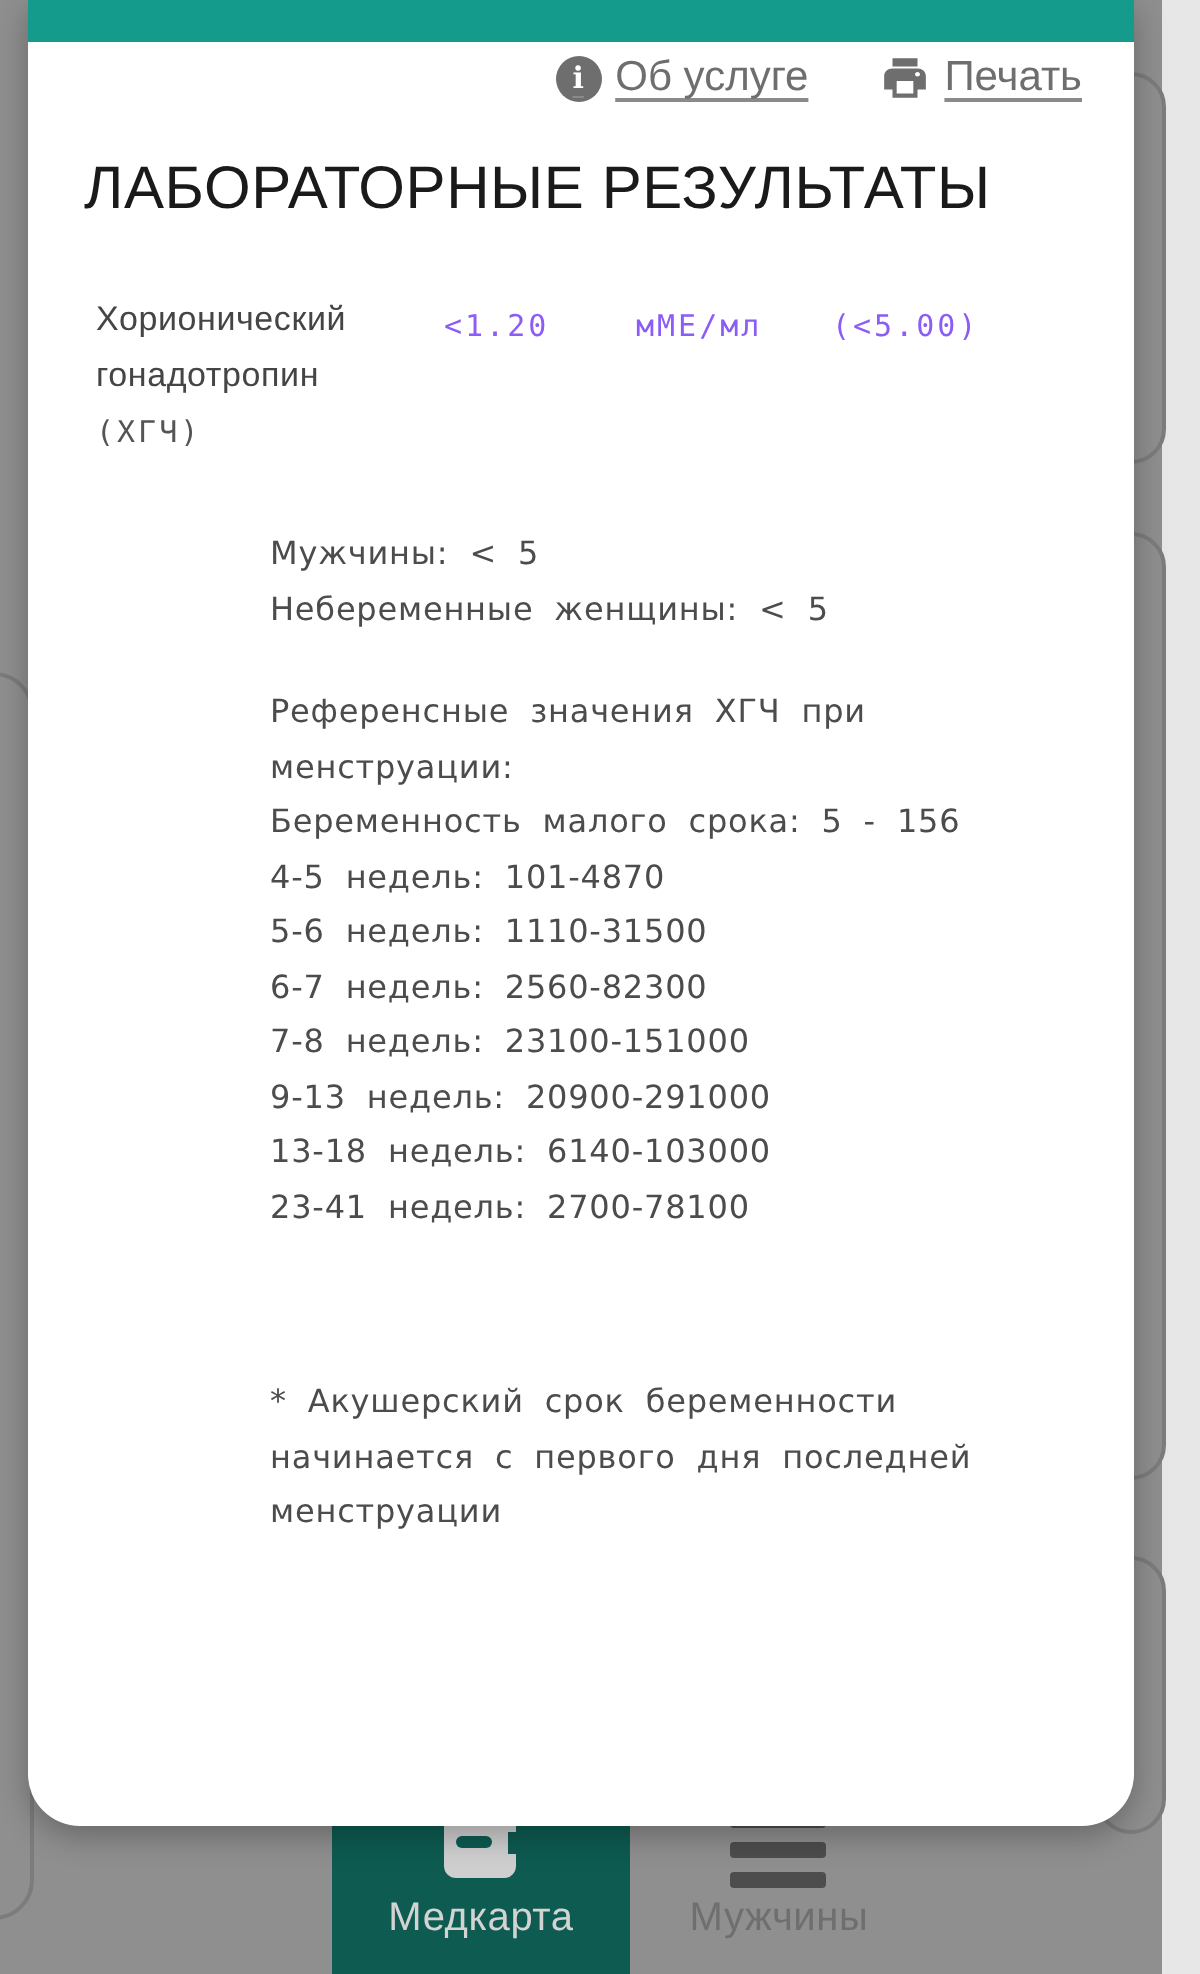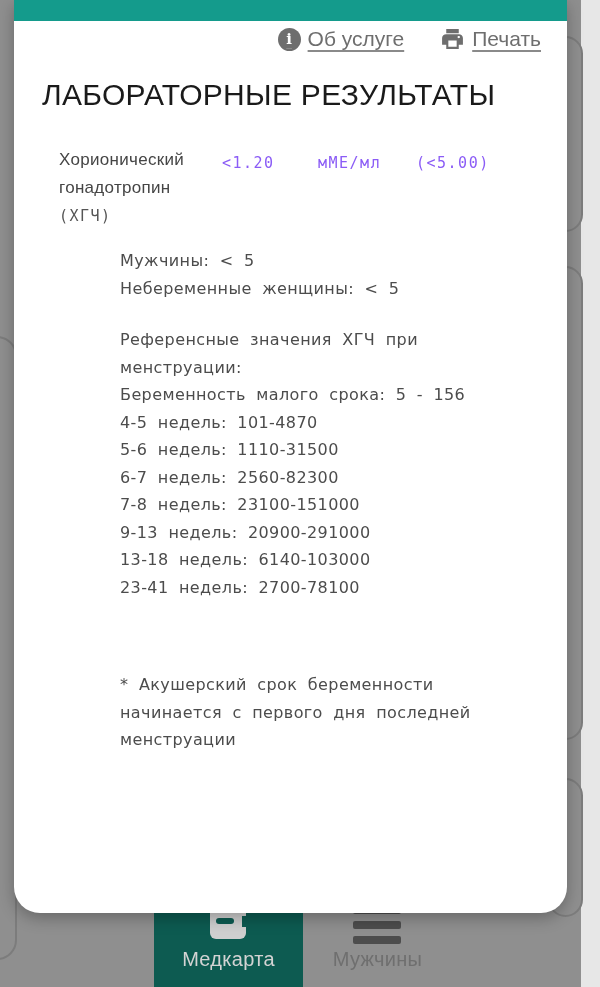--- a/index.html
+++ b/index.html
@@ -11,21 +11,21 @@
   
   .right-strip{position:absolute;top:0;right:0;width:19px;height:100%;background:#E7E7E7;z-index:1;}
   
   .bg-outline{position:absolute;border:2px solid #7C7C7C;border-radius:22px;z-index:1;background:transparent;}
   .bg-outline.r1{left:548px;top:36px;width:31px;height:192px;}
   .bg-outline.r2{left:548px;top:266px;width:31px;height:470px;}
   .bg-outline.r3{left:548px;top:778px;width:31px;height:135px;}
   .bg-outline.l1{left:-30px;top:336px;width:43px;height:620px;border-radius:20px;}
 
   
-  .bottom-nav{position:absolute;left:0;bottom:0;width:502px;height:107px;z-index:2;}
+  .bottom-nav{position:absolute;left:12px;bottom:0;width:502px;height:107px;z-index:2;}
   .nav-tab{position:absolute;top:-27px;height:134px;width:149px;}
   .nav-tab.selected{left:154px;background:#0D5B51;}
   .nav-tab.plain{left:303px;}
   .tab-label{position:absolute;left:0;width:100%;top:95px;text-align:center;
     font-size:20px;letter-spacing:.3px;}
   .nav-tab.selected .tab-label{color:#D3D3D3;}
   .nav-tab.plain .tab-label{color:#6F6F6F;}
   
   .mk-icon{position:absolute;left:52px;top:40px;width:44px;height:48px;}
   .mk-body{position:absolute;left:4px;top:12px;width:36px;height:34px;background:#CFCFCF;border-radius:6px;}
@@ -48,26 +48,26 @@
     text-decoration:underline;text-decoration-color:#8A8A8A;text-underline-offset:4px;cursor:pointer;}
   .info-icon{display:inline-flex;align-items:center;justify-content:center;width:23px;height:23px;
     border-radius:50%;background:#6E6E6E;color:#FFFFFF;
     font-family:"DejaVu Serif",serif;font-weight:bold;font-size:15px;line-height:1;}
   .print-icon{display:inline-block;width:25px;height:23px;}
   .page-title{position:absolute;left:28px;top:78px;font-size:30px;color:#161616;
     letter-spacing:.3px;white-space:nowrap;color:#1A1A1A;}
 
   .result-row{position:absolute;left:34px;top:146px;right:16px;
     display:grid;grid-template-columns:174px 96px 98px 1fr;line-height:28px;}
-  .rname .tline{font-size:17px;color:#454545;letter-spacing:.3px;white-space:nowrap;margin-left:11px;}
+  .rname .tline{font-size:17px;color:#454545;letter-spacing:.3px;white-space:nowrap;}
   .rname .tline:last-child{font-family:"DejaVu Sans Mono",monospace;font-size:15px;letter-spacing:1.5px;color:#555;}
   .rval,.runit,.rref{font-family:"DejaVu Sans Mono",monospace;font-size:15px;color:#8b5cf6;
     letter-spacing:1.5px;white-space:nowrap;padding-top:3px;}
 
-  .text-block{position:absolute;left:106px;line-height:27.5px;}
+  .text-block{position:absolute;left:121px;line-height:27.5px;margin-top:16px;}
   .text-block .tline{font-family:"DejaVu Sans",sans-serif;font-size:16px;color:#4C4C4C;
     letter-spacing:.4px;word-spacing:5px;white-space:nowrap;}
   .block1{top:247px;}
   .block2{top:326px;}
   .footnote{top:671px;}
 </style>
 </head>
 <body>
 
 <div class="screen">

